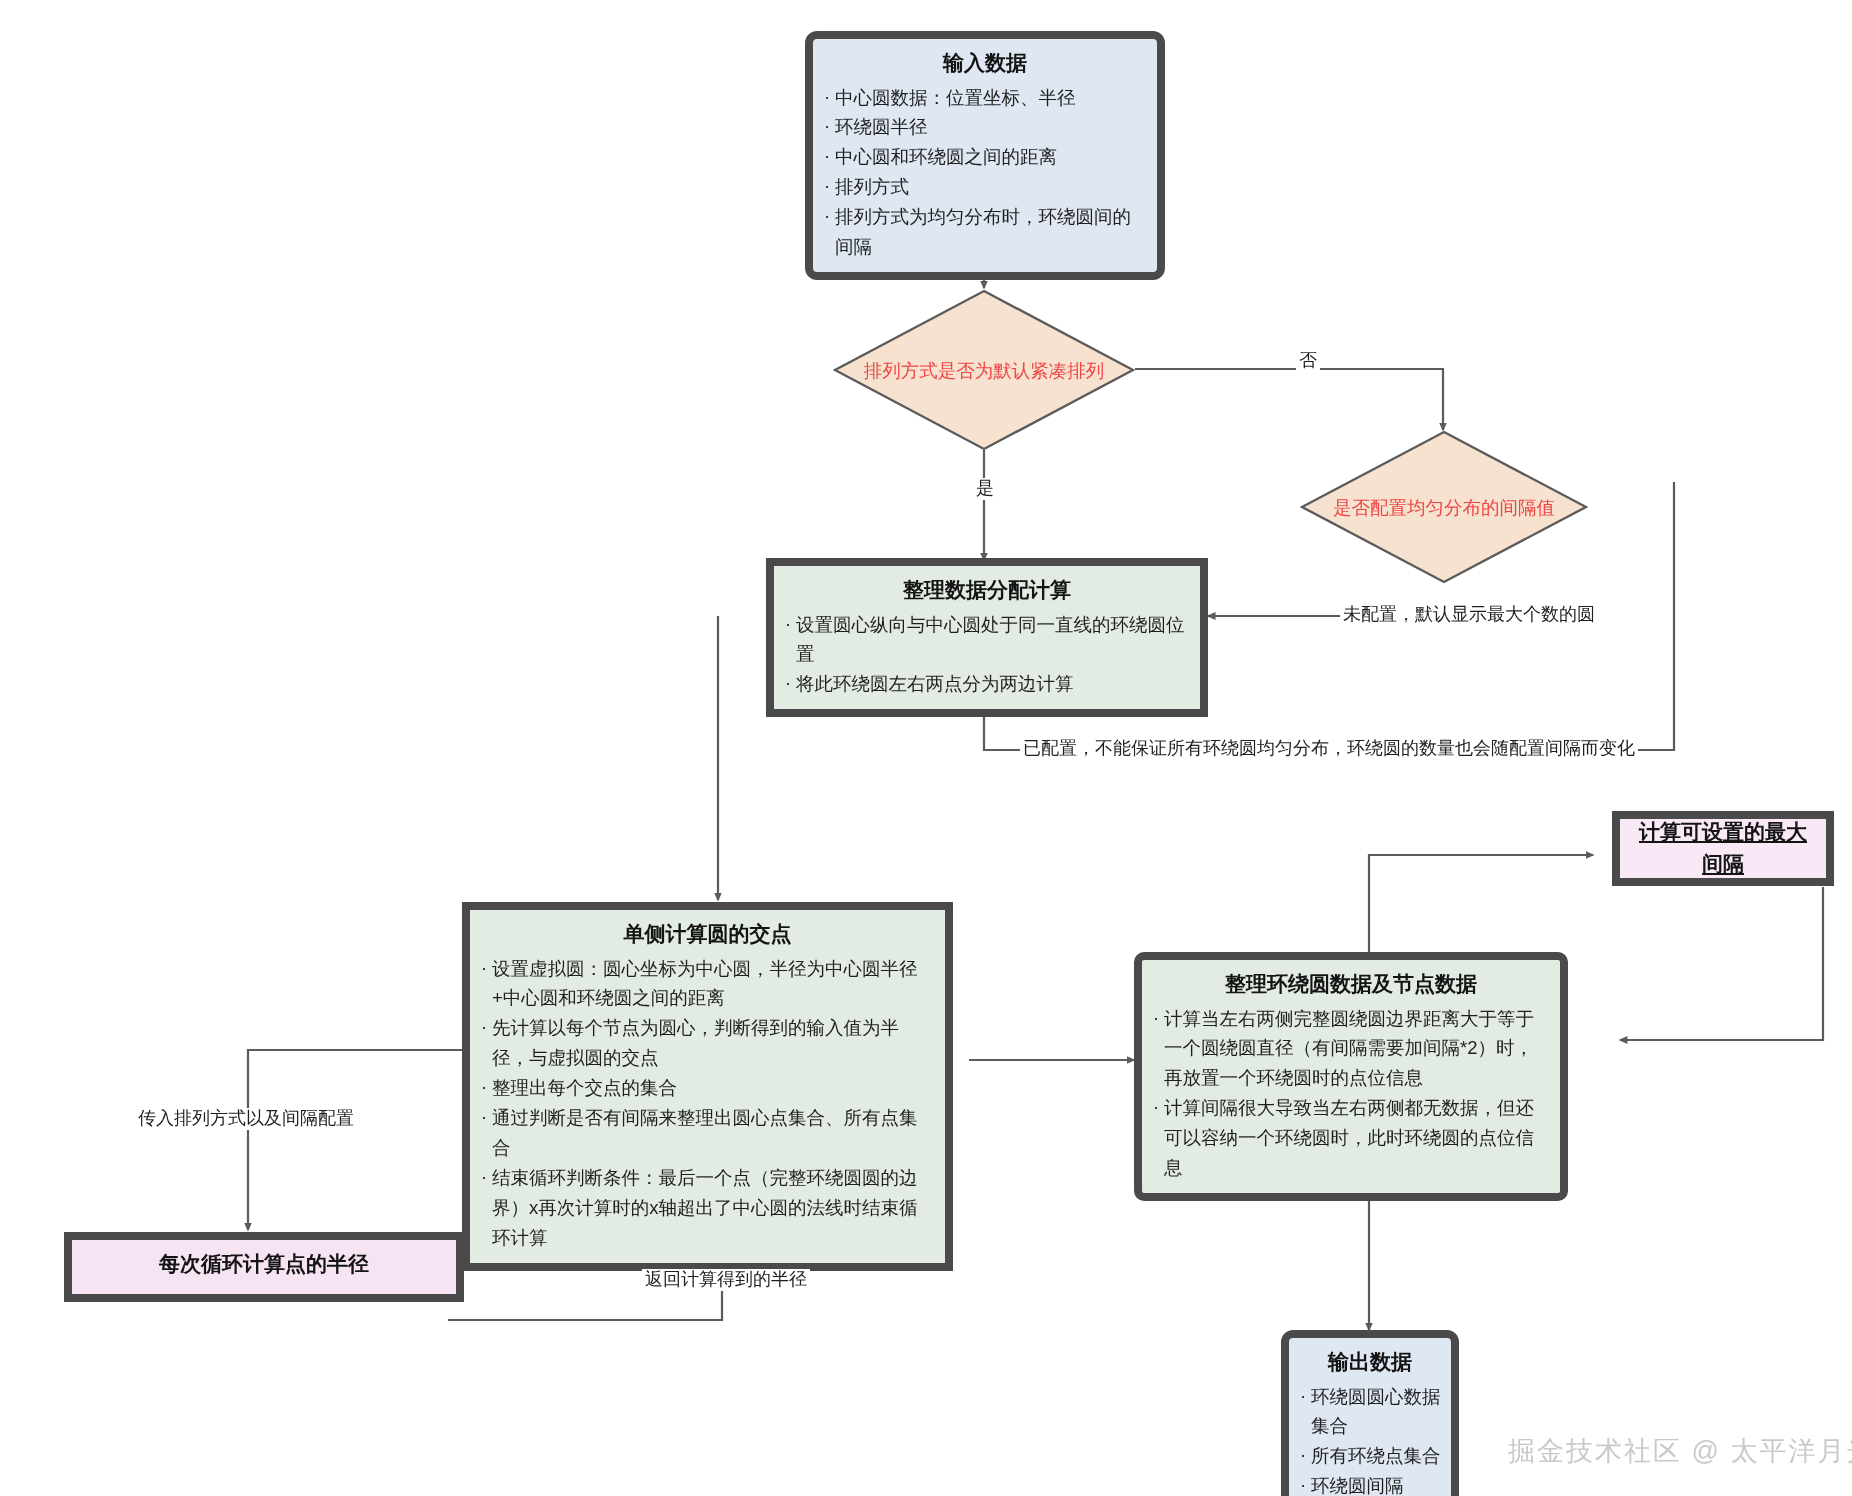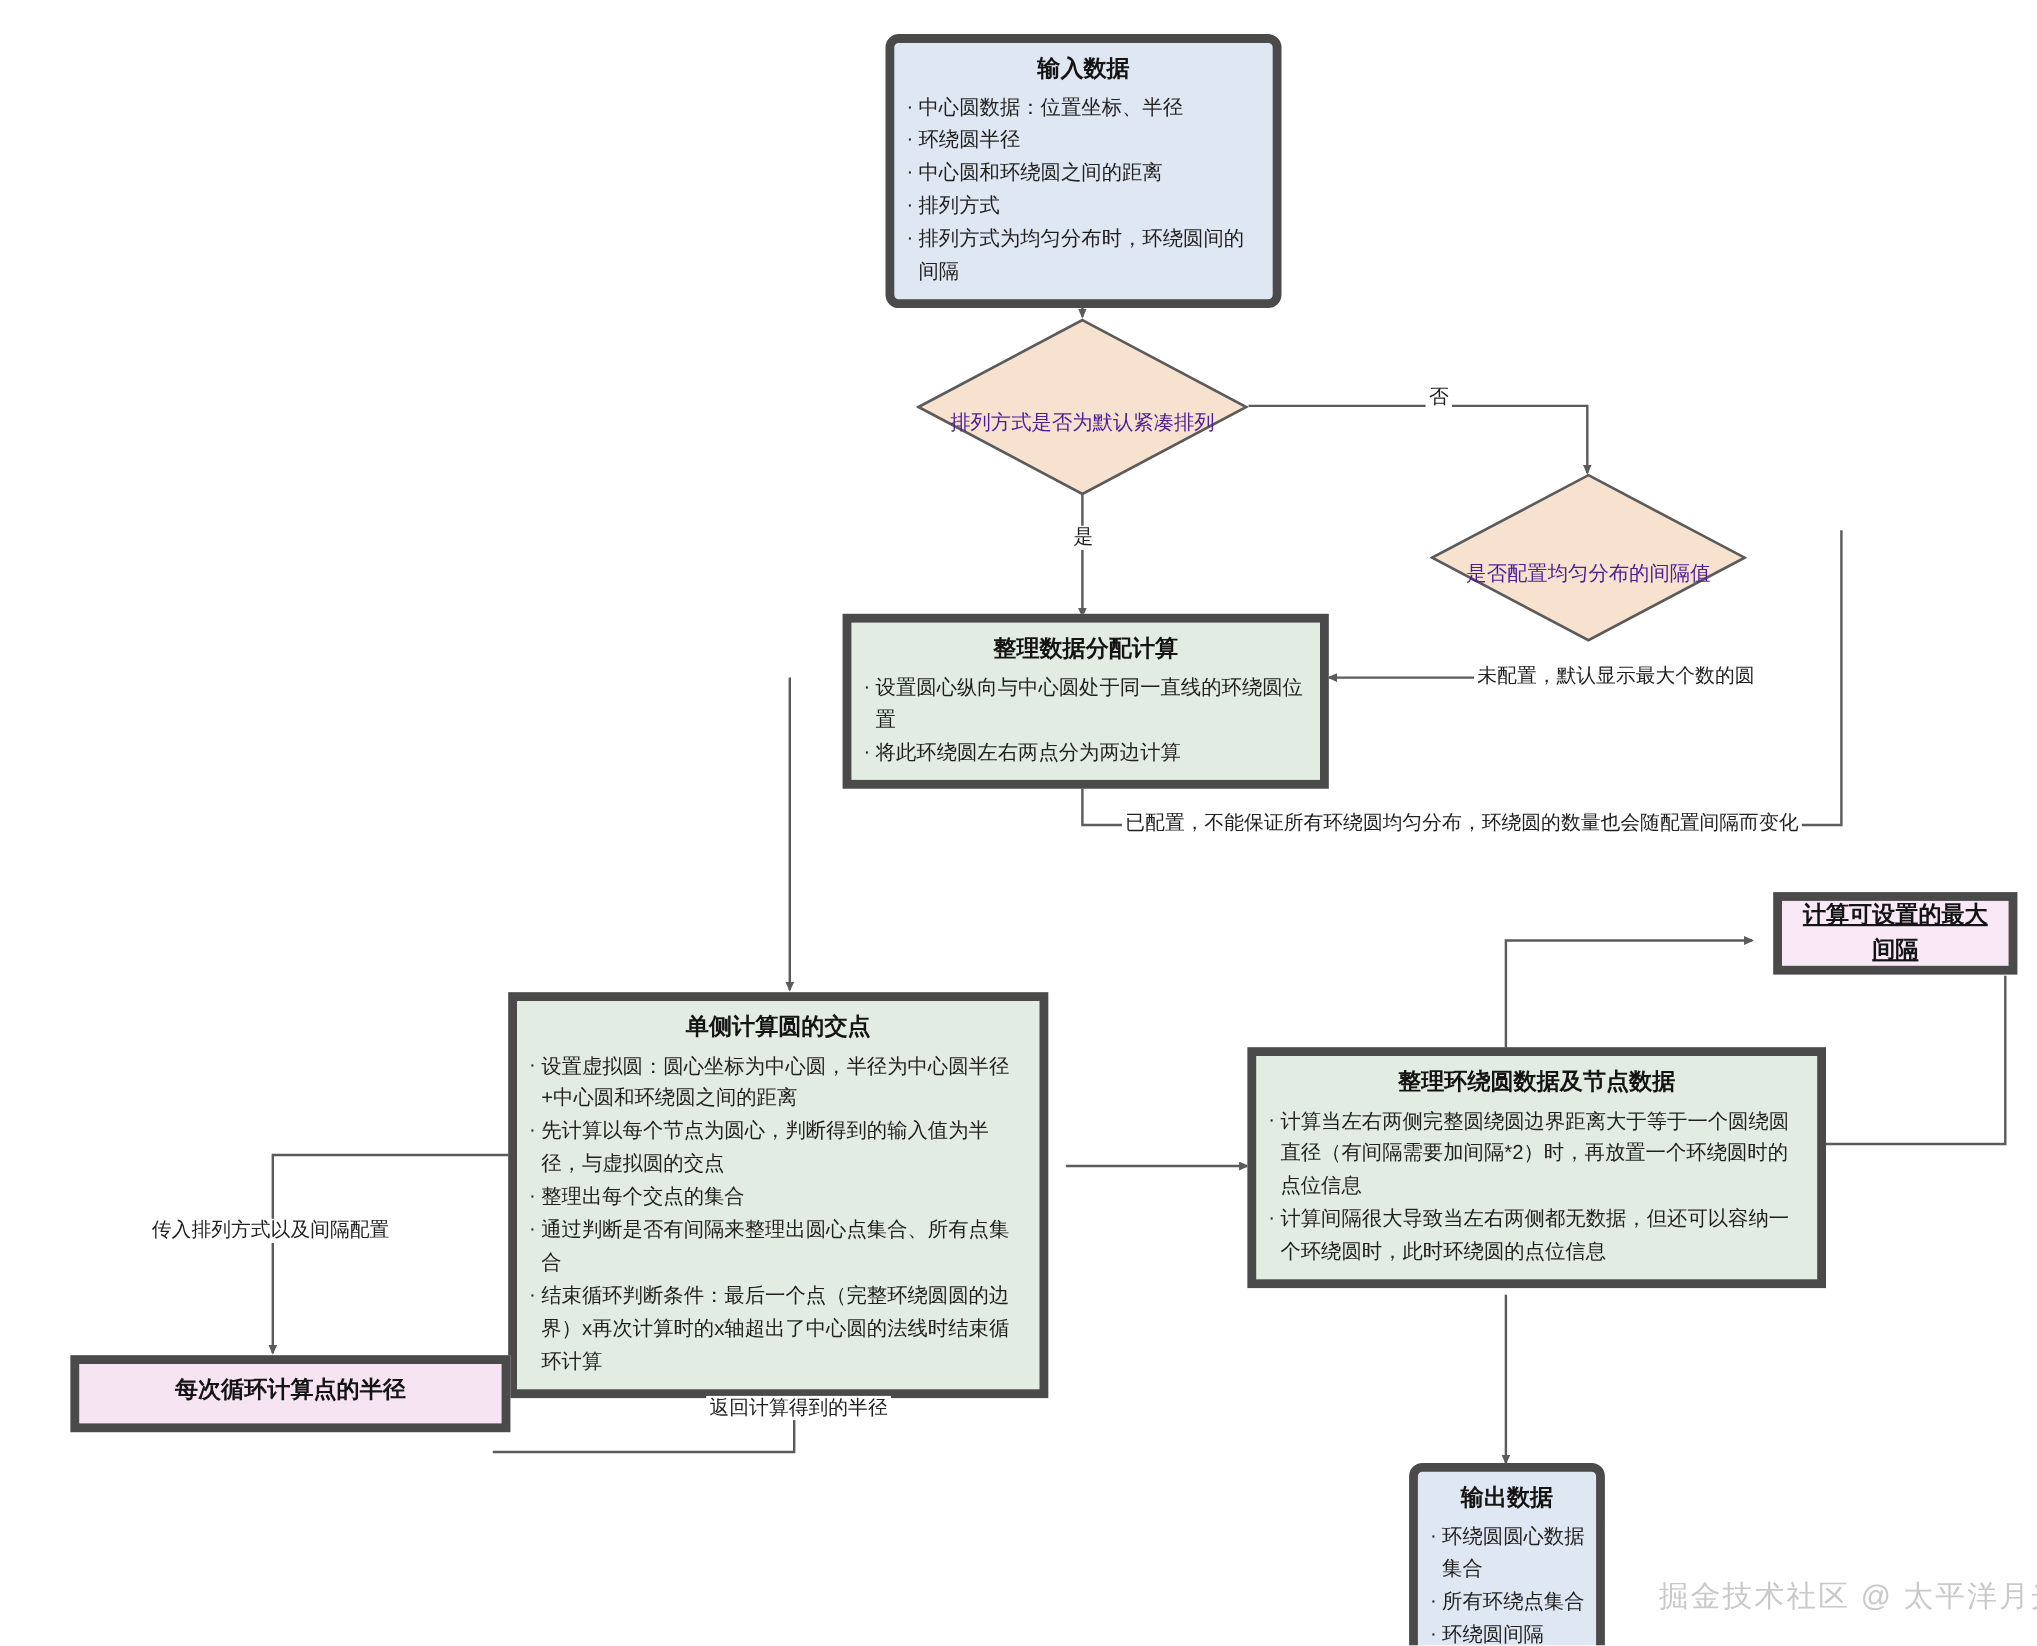--- a/index.html
+++ b/index.html
@@ -68,28 +68,28 @@
   .fill-pink   { background: #f7e4f2; border-color: #4a4a4a; margin-left: 16px; }
   .fill-pink2  { background: #f9e8f6; border-color: #4a4a4a; }
 
   .diamond-wrap {
     position: absolute;
   }
   .diamond-wrap svg { display: block; }
   .diamond-label {
     position: absolute;
     left: 0;
-    top: 13px;
+    top: 0;
     width: 100%;
     height: 100%;
     display: flex;
     align-items: center;
     justify-content: center;
     font-size: 18.5px;
-    color: #4c1d95;
+    color: #ef4444;
     text-align: center;
     pointer-events: none;
   }
 
   .edge-label {
     position: absolute;
     font-size: 18px;
     color: #1f1f1f;
     white-space: nowrap;
     background: #ffffff;
@@ -185,21 +185,21 @@
       <li>整理出每个交点的集合</li>
       <li>通过判断是否有间隔来整理出圆心点集合、所有点集合</li>
       <li>结束循环判断条件：最后一个点（完整环绕圆圆的边界）x再次计算时的x轴超出了中心圆的法线时结束循环计算</li>
     </ul>
   </div>
 
   <div class="node fill-pink" style="left:48px; top:1232px; width:400px;">
     <div class="title">每次循环计算点的半径</div>
   </div>
 
-  <div class="node fill-green" style="left:1134px; top:952px; width:526px;">
+  <div class="node fill-green" style="left:1134px; top:952px; width:434px;border-radius:10px;">
     <div class="title">整理环绕圆数据及节点数据</div>
     <ul>
       <li>计算当左右两侧完整圆绕圆边界距离大于等于一个圆绕圆直径（有间隔需要加间隔*2）时，再放置一个环绕圆时的点位信息</li>
       <li>计算间隔很大导致当左右两侧都无数据，但还可以容纳一个环绕圆时，此时环绕圆的点位信息</li>
     </ul>
   </div>
 
   <div class="node fill-pink2" style="left:1612px; top:811px; width:222px; height:75px; display:flex; align-items:center; justify-content:center;">
     <div class="title" style="margin:0;text-decoration:underline;">计算可设置的最大间隔</div>
   </div>

